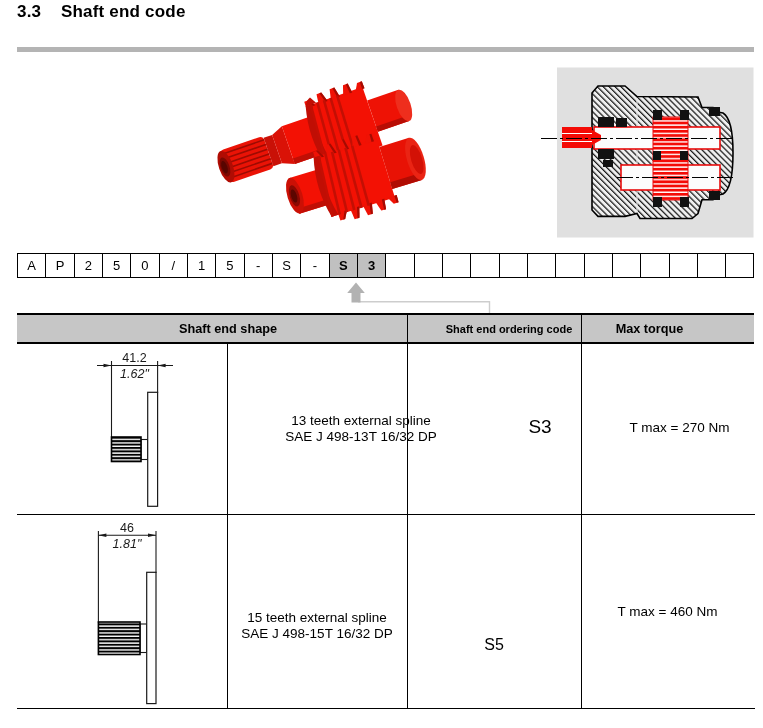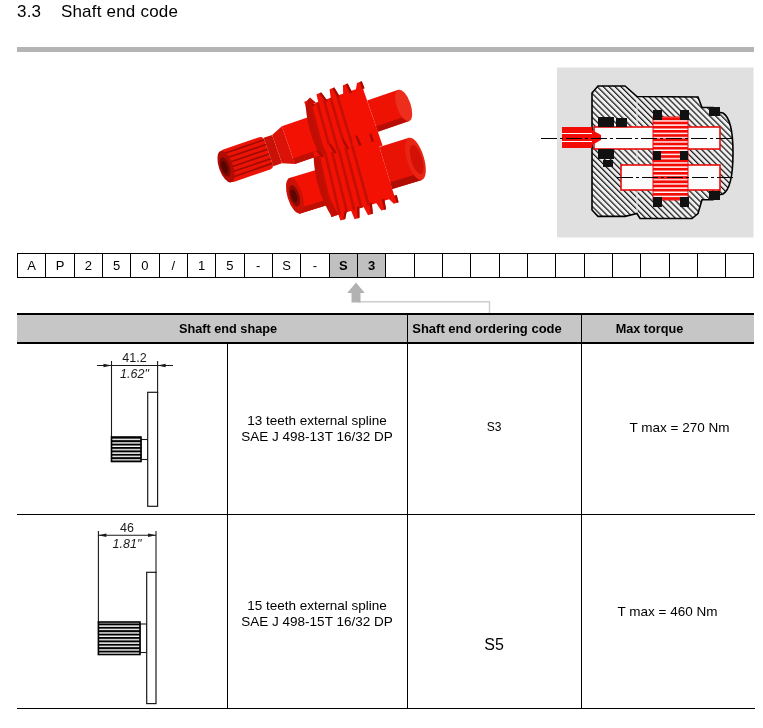--- a/index.html
+++ b/index.html
@@ -4,21 +4,21 @@
 <style>
   html,body{margin:0;padding:0;}
   body{width:763px;height:728px;background:#fff;position:relative;
        font-family:"Liberation Sans",sans-serif;color:#000;overflow:hidden;}
   .abs{position:absolute;}
   .ctr{display:flex;align-items:center;justify-content:center;text-align:center;}
 </style>
 </head>
 <body>
 
-<div class="abs" style="left:17px;top:2px;font-size:17px;font-weight:normal;letter-spacing:0.2px;text-align:right;">3.3<span style="display:inline-block;width:19.7px;"></span>Shaft end code</div>
+<div class="abs" style="left:17px;top:2px;font-size:17px;font-weight:bold;letter-spacing:0.2px;text-align:right;">3.3<span style="display:inline-block;width:19.7px;"></span>Shaft end code</div>
 
 <div class="abs" style="left:17px;top:47px;width:737px;height:5px;background:#b4b4b4;"></div>
 
 <svg class="abs" style="left:195px;top:58px;" width="250" height="180" viewBox="0 0 250 180">
 
   <g transform="translate(30,109) rotate(-19)">
 
     <rect x="0" y="-17" width="46" height="34" rx="4" fill="#ea1306"></rect>
     <g stroke="#9d0b02" stroke-width="1.6">
       <line x1="2" y1="-13" x2="46" y2="-13"></line>
@@ -227,21 +227,21 @@
 
 <svg class="abs" style="left:330px;top:275px;" width="180" height="45" viewBox="0 0 180 45">
   <polyline points="28,26.7 159.5,26.7 159.5,39" fill="none" stroke="#cdcdcd" stroke-width="1.4"></polyline>
   <path d="M 21.5,27.5 L 21.5,18 L 17.2,18 L 26,7.5 L 34.8,18 L 30.5,18 L 30.5,27.5 Z" fill="#b2b2b2"></path>
 </svg>
 
 <div class="abs" style="left:17px;top:313px;width:737px;height:30.5px;box-sizing:border-box;background:#c6c6c6;border-top:2px solid #000;border-bottom:2px solid #000;"></div>
 
 <div class="abs ctr" style="left:17px;top:315px;width:390px;height:27px;font-size:12.7px;font-weight:bold;padding-left:16px;">Shaft end shape</div>
 
-<div class="abs ctr" style="left:400px;top:315px;width:174px;height:27px;font-size:13px;font-weight:bold;">Shaft end ordering code</div>
+<div class="abs ctr" style="left:422px;top:315px;width:174px;height:27px;font-size:11px;font-weight:bold;">Shaft end ordering code</div>
 
 <div class="abs ctr" style="left:581px;top:315px;width:137px;height:27px;font-size:12.7px;font-weight:bold;">Max torque</div>
 
 <svg class="abs" style="left:17px;top:313px;" width="738" height="396" viewBox="0 0 738 396">
   <g stroke="#000" stroke-width="1.2" fill="none" shape-rendering="crispEdges">
     <line x1="390.5" y1="0" x2="390.5" y2="395"></line>
     <line x1="564.5" y1="0" x2="564.5" y2="395"></line>
     <line x1="210.5" y1="30" x2="210.5" y2="395"></line>
     <line x1="0" y1="201.5" x2="738" y2="201.5"></line>
     <line x1="0" y1="395.5" x2="738" y2="395.5"></line>
@@ -270,23 +270,23 @@
   <path d="M 31.5,20.5 L 23.5,18.7 L 23.5,22.3 Z" fill="#1a1a1a"></path>
   <path d="M 77.6,20.5 L 85.6,18.7 L 85.6,22.3 Z" fill="#1a1a1a"></path>
 
   <rect x="61" y="94.5" width="6.7" height="20" fill="#fff" stroke="#1a1a1a" stroke-width="1.1"></rect>
 
   <rect x="31.5" y="92" width="29.5" height="24.5" fill="url(#sp1)" stroke="#000" stroke-width="1.6"></rect>
 
   <rect x="67.7" y="47.3" width="9.9" height="114" fill="#fff" stroke="#1a1a1a" stroke-width="1.2"></rect>
 </svg>
 
-<div class="abs ctr" style="left:227px;top:341px;width:180px;height:172px;font-size:13.5px;line-height:16.5px;padding-top:2px;">13 teeth external spline<br>SAE J 498-13T 16/32 DP</div>
-
-<div class="abs ctr" style="left:407px;top:341px;width:174px;height:172px;font-size:12px;">S3</div>
+<div class="abs ctr" style="left:227px;top:341px;width:180px;height:172px;font-size:13.5px;line-height:16.5px;padding-top:2px;padding-left:44px;">13 teeth external spline<br>SAE J 498-13T 16/32 DP</div>
+
+<div class="abs ctr" style="left:407px;top:341px;width:174px;height:172px;font-size:19px;padding-left:46px;">S3</div>
 
 <div class="abs ctr" style="left:581px;top:341px;width:173px;height:172px;font-size:13.5px;padding-left:12px;">T max = 270 Nm</div>
 
 <svg id="d2" class="abs" style="left:80px;top:518px;" width="110" height="190" viewBox="0 0 110 190">
   <defs>
     <pattern id="sp2" width="4" height="3.4" patternUnits="userSpaceOnUse">
       <rect width="4" height="3.4" fill="#fff"></rect>
       <rect width="4" height="2" fill="#000"></rect>
     </pattern>
   </defs>
@@ -305,17 +305,17 @@
   <path d="M 18.4,17.3 L 26.4,15.5 L 26.4,19.1 Z" fill="#1a1a1a"></path>
   <path d="M 76,17.3 L 68,15.5 L 68,19.1 Z" fill="#1a1a1a"></path>
 
   <rect x="60" y="106" width="6.7" height="28.5" fill="#fff" stroke="#1a1a1a" stroke-width="1.1"></rect>
 
   <rect x="18.4" y="104" width="41.6" height="32.5" fill="url(#sp2)" stroke="#000" stroke-width="1.6"></rect>
 
   <rect x="66.7" y="54.3" width="9.3" height="131.3" fill="#fff" stroke="#1a1a1a" stroke-width="1.2"></rect>
 </svg>
 
-<div class="abs ctr" style="left:227px;top:514px;width:180px;height:194px;font-size:13.5px;line-height:16.5px;padding-top:3px;">15 teeth external spline<br>SAE J 498-15T 16/32 DP</div>
+<div class="abs ctr" style="left:227px;top:514px;width:180px;height:194px;font-size:13.5px;line-height:16.5px;padding-top:15px;">15 teeth external spline<br>SAE J 498-15T 16/32 DP</div>
 
 <div class="abs ctr" style="left:407px;top:522px;width:174px;height:194px;font-size:16px;margin-top:26px;">S5</div>
 
 <div class="abs ctr" style="left:581px;top:514px;width:173px;height:194px;font-size:13.5px;">T max = 460 Nm</div>
 
 </body></html>

